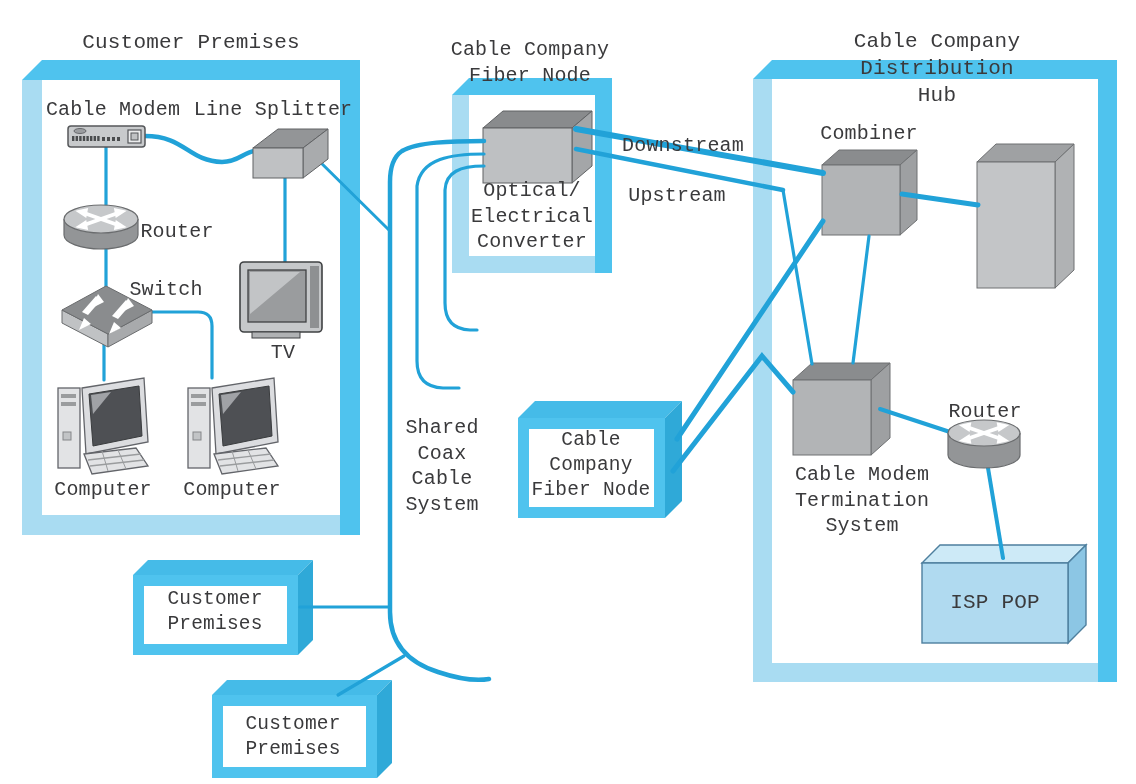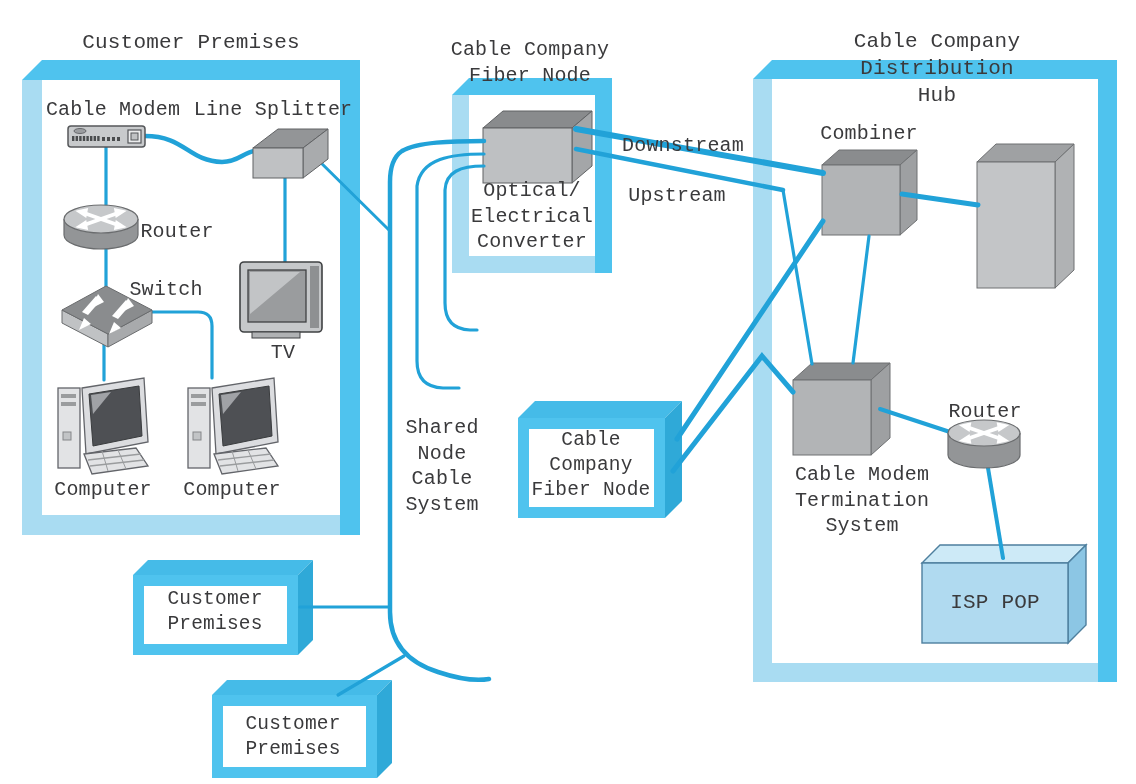--- a/index.html
+++ b/index.html
@@ -212,21 +212,21 @@
 
 <div class="lbl s20" style="left:530px;top:25px;margin-top:12px;">Cable Company
 Fiber Node</div>
 <div class="lbl s20" style="left:532px;top:178px;">Optical/
 Electrical
 Converter</div>
 
 <div class="lbl s20" style="left:683px;top:120px;margin-top:13px;">Downstream</div>
 <div class="lbl s20" style="left:677px;top:183px;">Upstream</div>
 <div class="lbl s20" style="left:442px;top:415px;">Shared
-Node
+Coax
 Cable
 System</div>
 
 <div class="lbl s19" style="left:591px;top:428px;">Cable
 Company
 Fiber Node</div>
 
 <div class="lbl s21" style="left:937px;top:29px;">Cable Company Distribution Hub</div>
 <div class="lbl s20" style="left:869px;top:121px;text-align:right;">Combiner</div>
 <div class="lbl s20" style="left:862px;top:462px;">Cable Modem

